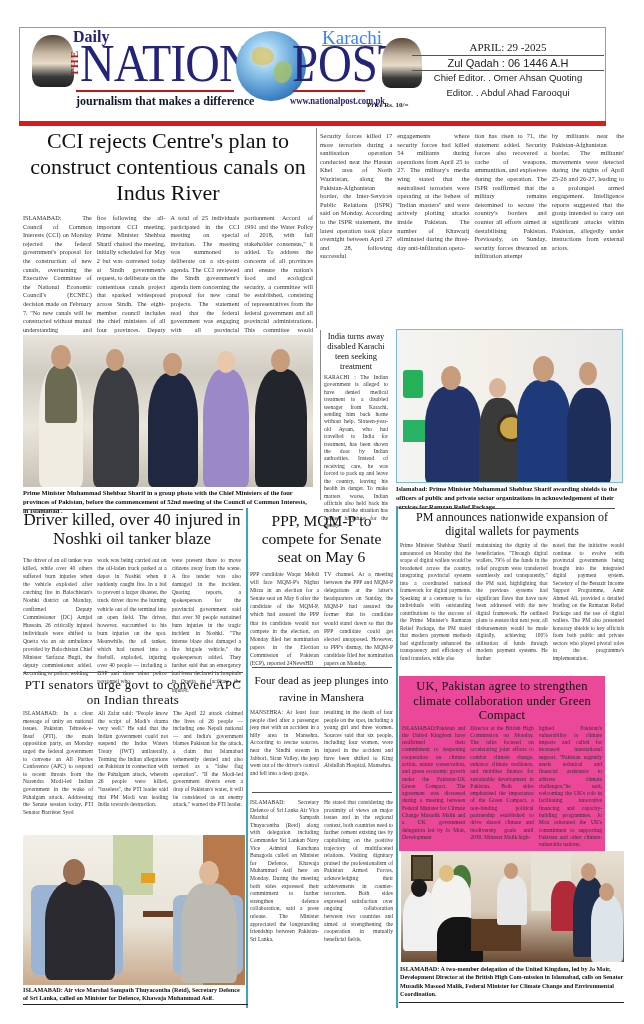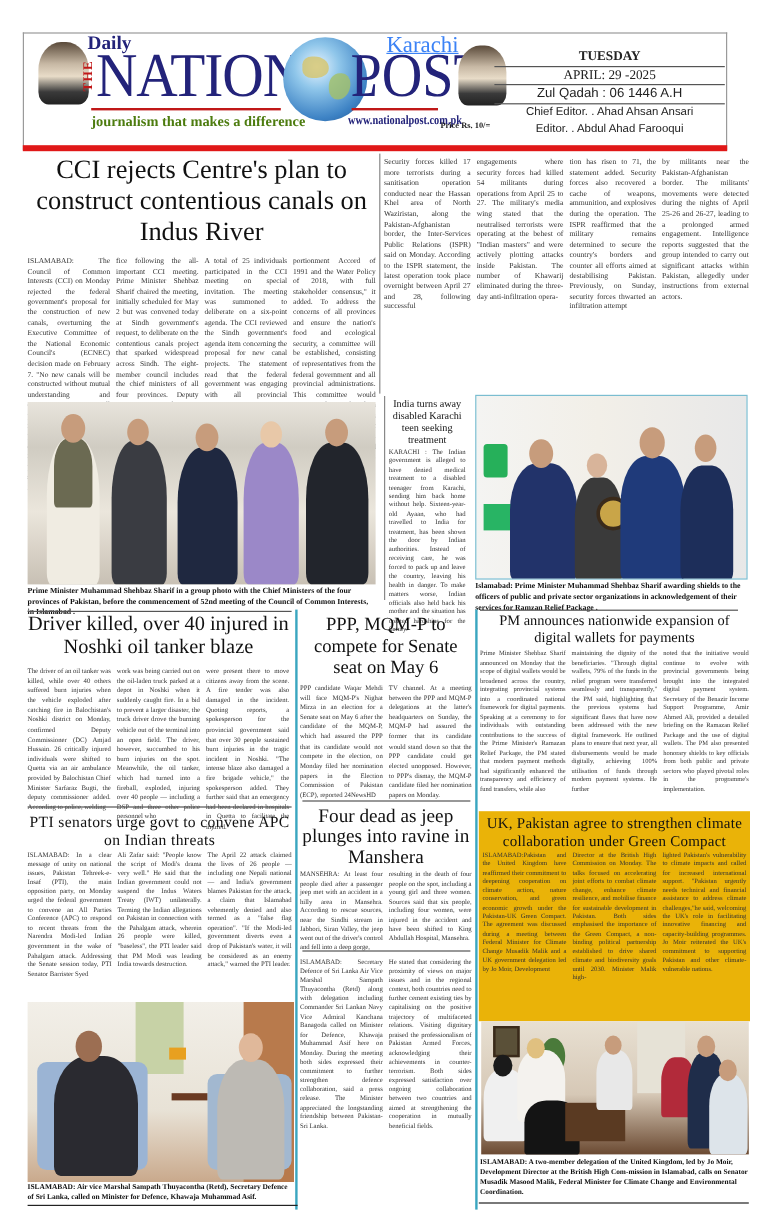--- a/index.html
+++ b/index.html
@@ -17,21 +17,21 @@
   .daily { left: 73px; top: 28px; font-size: 16px; font-weight: bold; color: #23237a; }
   .the { left: 68px; top: 50px; font-size: 11px; font-weight: bold; color: #c01818; writing-mode: vertical-rl; transform: rotate(180deg); letter-spacing: 1px; }
   .national { left: 80px; top: 34px; font-size: 52px; color: #23237a; font-weight: normal; letter-spacing: -1px; line-height: 60px; transform: scaleX(0.92); transform-origin: left; }
   .globe { left: 236px; top: 31px; width: 70px; height: 70px; border-radius: 50%; background: radial-gradient(circle at 40% 35%, #e8f4ff 0%, #8fc6ea 30%, #3d82c4 70%, #1d4c8a 100%); }
   .globe::before { content:""; position:absolute; left:16px; top:16px; width:22px; height:18px; background:#d6c46a; border-radius:40% 60% 50% 40%; opacity:.8; }
   .globe::after { content:""; position:absolute; left:38px; top:30px; width:18px; height:22px; background:#a4c066; border-radius:50% 40% 60% 40%; opacity:.8; }
   .post { left: 292px; top: 34px; font-size: 52px; color: #23237a; line-height: 60px; transform: scaleX(0.9); transform-origin: left; }
   .karachi { left: 322px; top: 27px; font-size: 19px; color: #3b82f6; text-decoration: underline; }
   .nline1 { left: 76px; top: 90px; width: 158px; height: 2px; background: #c01818; }
   .nline2 { left: 293px; top: 90px; width: 72px; height: 2px; background: #c01818; }
-  .tagline { left: 76px; top: 94px; font-size: 12px; font-weight: bold; color: #4d7c0f; }
+  .tagline { left: 76px; top: 94px; font-size: 12px; font-weight: bold; color: #0f172a; }
   .website { left: 290px; top: 95px; font-size: 10.5px; font-weight: bold; color: #23237a; transform: scaleX(0.82); transform-origin:left; }
   .price { left: 367px; top: 101px; font-size: 7px; font-weight: bold; color: #222; }
   .datebox { left: 412px; top: 40px; width: 192px; }
   .datebox div { text-align: center; font-family: "Liberation Sans", sans-serif; font-size: 11px; line-height: 14.5px; color: #222; }
   .datebox .day { font-family: "Liberation Serif", serif; font-weight: bold; font-size: 11px; }
   .datebox .rule { border-bottom: 1px solid #555; }
   .datebox .ed { font-size: 9.5px; }
 
   
   .hl { text-align: center; font-weight: normal; color: #111; line-height: 1.12; }
@@ -64,24 +64,23 @@
 <div class="abs globe"></div>
 <div class="abs post">POST</div>
 <div class="abs karachi">Karachi</div>
 <div class="abs nline1"></div>
 <div class="abs nline2"></div>
 <div class="abs tagline">journalism that makes a difference</div>
 <div class="abs website">www.nationalpost.com.pk</div>
 <div class="abs portrait p2"></div>
 <div class="abs price">Price Rs. 10/=</div>
 <div class="abs datebox">
-  <div class="day rule">TUESDAY</div>
   <div class="rule" style="font-family:'Liberation Serif',serif;font-weight:normal;">APRIL: 29  -2025</div>
   <div class="rule">Zul Qadah : 06 1446 A.H</div>
-  <div class="ed">Chief Editor. . Ahad Ahsan Ansari</div>
+  <div class="ed">Chief Editor. . Omer Ahsan Quoting</div>
   <div class="ed">Editor. . Abdul Ahad Farooqui</div>
 </div>
 <div class="abs redbar"></div>
 
 <div class="abs" style="left:23px;top:128px;width:290px;">
   <h1 class="hl" style="font-size:22px;line-height:26px;">CCI rejects Centre's plan to construct contentious canals on Indus River</h1>
   <div class="cols4 body" style="margin-top:8px;">
     <p>ISLAMABAD: The Council of Common Interests (CCI) on Monday rejected the federal government's proposal for the construction of new canals, overturning the Executive Committee of the National Economic Council's (ECNEC) decision made on February 7. "No new canals will be constructed without mutual understanding and consensus among all provinces... Centre will not move forward with any plans until a comprehensive agreement is reached between the provinces," stated a statement issued by Prime Minister Of-</p>
     <p>fice following the all-important CCI meeting. Prime Minister Shehbaz Sharif chaired the meeting, initially scheduled for May 2 but was convened today at Sindh government's request, to deliberate on the contentious canals project that sparked widespread across Sindh. The eight-member council includes the chief ministers of all four provinces. Deputy Prime Minister and Foreign Minister Ishaq Dar, Defence Minister Khawaja Asif, and federal minister Ameer Muqam are also part of the council.</p>
     <p>A total of 25 individuals participated in the CCI meeting on special invitation. The meeting was summoned to deliberate on a six-point agenda. The CCI reviewed the Sindh government's agenda item concerning the proposal for new canal projects. The statement read that the federal government was engaging with all provincial governments to create a long-term consensus on agricultural policy and water management infrastructure in Pakistan. "The policy underlines that the water rights of all provinces are protected by the Water Ap-</p>
@@ -187,36 +186,36 @@
   <div class="abs" style="left:118px;top:38px;width:14px;height:10px;background:#e8a020;"></div>
   <div class="abs" style="left:120px;top:76px;width:30px;height:6px;background:#6a3a22;"></div>
   <div class="abs" style="left:150px;top:60px;width:70px;height:80px;background:#a2b8d0;border-radius:8px;"></div>
   <div class="person" style="left:158px;top:48px;width:56px;height:100px;background:#bdbab4;"></div>
   <div class="head" style="left:176px;top:26px;width:20px;height:24px;background:#e0b89a;"></div>
 </div>
 <div class="abs caption" style="left:23px;top:986px;width:222px;font-size:6.2px;line-height:8.4px;">ISLAMABAD: Air vice Marshal Sampath Thuyacontha (Retd), Secretary Defence of Sri Lanka, called on Minister for Defence, Khawaja Muhammad Asif.</div>
 <div class="abs" style="left:23px;top:1004px;width:225px;height:1px;background:#222;"></div>
 
 <div class="abs" style="left:250px;top:672px;width:143px;">
-  <h2 class="hl" style="font-size:16px;line-height:17px;">Four dead as jeep plunges into ravine in Manshera</h2>
+  <h2 class="hl" style="font-size:11px;line-height:17px;">Four dead as jeep plunges into ravine in Manshera</h2>
   <div class="cols2 body" style="margin-top:3px;font-size:5.6px;line-height:7.6px;">
     <p>MANSEHRA: At least four people died after a passenger jeep met with an accident in a hilly area in Mansehra. According to rescue sources, near the Sindhi stream in Jabbori, Siran Valley, the jeep went out of the driver's control and fell into a deep gorge,</p>
     <p>resulting in the death of four people on the spot, including a young girl and three women. Sources said that six people, including four women, were injured in the accident and have been shifted to King Abdullah Hospital, Mansehra.</p>
   </div>
 </div>
 <div class="abs hrule" style="left:252px;top:792px;width:140px;"></div>
 
 <div class="abs" style="left:250px;top:795px;width:143px;">
   <div class="cols2 body" style="margin-top:4px;font-size:5.6px;line-height:7.6px;">
     <p>ISLAMABAD: Secretary Defence of Sri Lanka Air Vice Marshal Sampath Thuyacontha (Retd) along with delegation including Commander Sri Lankan Navy Vice Admiral Kanchana Banagoda called on Minister for Defence, Khawaja Muhammad Asif here on Monday. During the meeting both sides expressed their commitment to further strengthen defence collaboration, said a press release. The Minister appreciated the longstanding friendship between Pakistan-Sri Lanka.</p>
     <p>He stated that considering the proximity of views on major issues and in the regional context, both countries need to further cement existing ties by capitalising on the positive trajectory of multifaceted relations. Visiting dignitary praised the professionalism of Pakistan Armed Forces, acknowledging their achievements in counter-terrorism. Both sides expressed satisfaction over ongoing collaboration between two countries and aimed at strengthening the cooperation in mutually beneficial fields.</p>
   </div>
 </div>
 
-<div class="abs" style="left:399px;top:676px;width:226px;height:175px;background:#eab308;">
+<div class="abs" style="left:399px;top:676px;width:206px;height:175px;background:#ec4899;">
   <h2 class="hl" style="font-size:12.5px;line-height:14.5px;padding:3px 4px 0;letter-spacing:0.2px;">UK, Pakistan agree to strengthen climate collaboration under Green Compact</h2>
   <div class="cols3 body" style="margin-top:2px;padding:0 3px;font-size:5.5px;line-height:7.3px;">
     <p>ISLAMABAD:Pakistan and the United Kingdom have reaffirmed their commitment to deepening cooperation on climate action, nature conservation, and green economic growth under the Pakistan-UK Green Compact. The agreement was discussed during a meeting between Federal Minister for Climate Change Musadik Malik and a UK government delegation led by Jo Moir, Development</p>
     <p>Director at the British High Commission on Monday. The talks focused on accelerating joint efforts to combat climate change, enhance climate resilience, and mobilise finance for sustainable development in Pakistan. Both sides emphasised the importance of the Green Compact, a non-binding political partnership established to drive shared climate and biodiversity goals until 2030. Minister Malik high-</p>
     <p>lighted Pakistan's vulnerability to climate impacts and called for increased international support. "Pakistan urgently needs technical and financial assistance to address climate challenges,"he said, welcoming the UK's role in facilitating innovative financing and capacity-building programmes. Jo Moir reiterated the UK's commitment to supporting Pakistan and other climate-vulnerable nations.</p>
   </div>
 </div>
 <div class="abs photo ph-uk">
   <div class="abs" style="left:10px;top:4px;width:22px;height:26px;background:#5a5038;border:2px solid #3a2a1a;"></div>
   <div class="abs" style="left:50px;top:14px;width:20px;height:30px;background:#4a7a3a;border-radius:50%;"></div>

